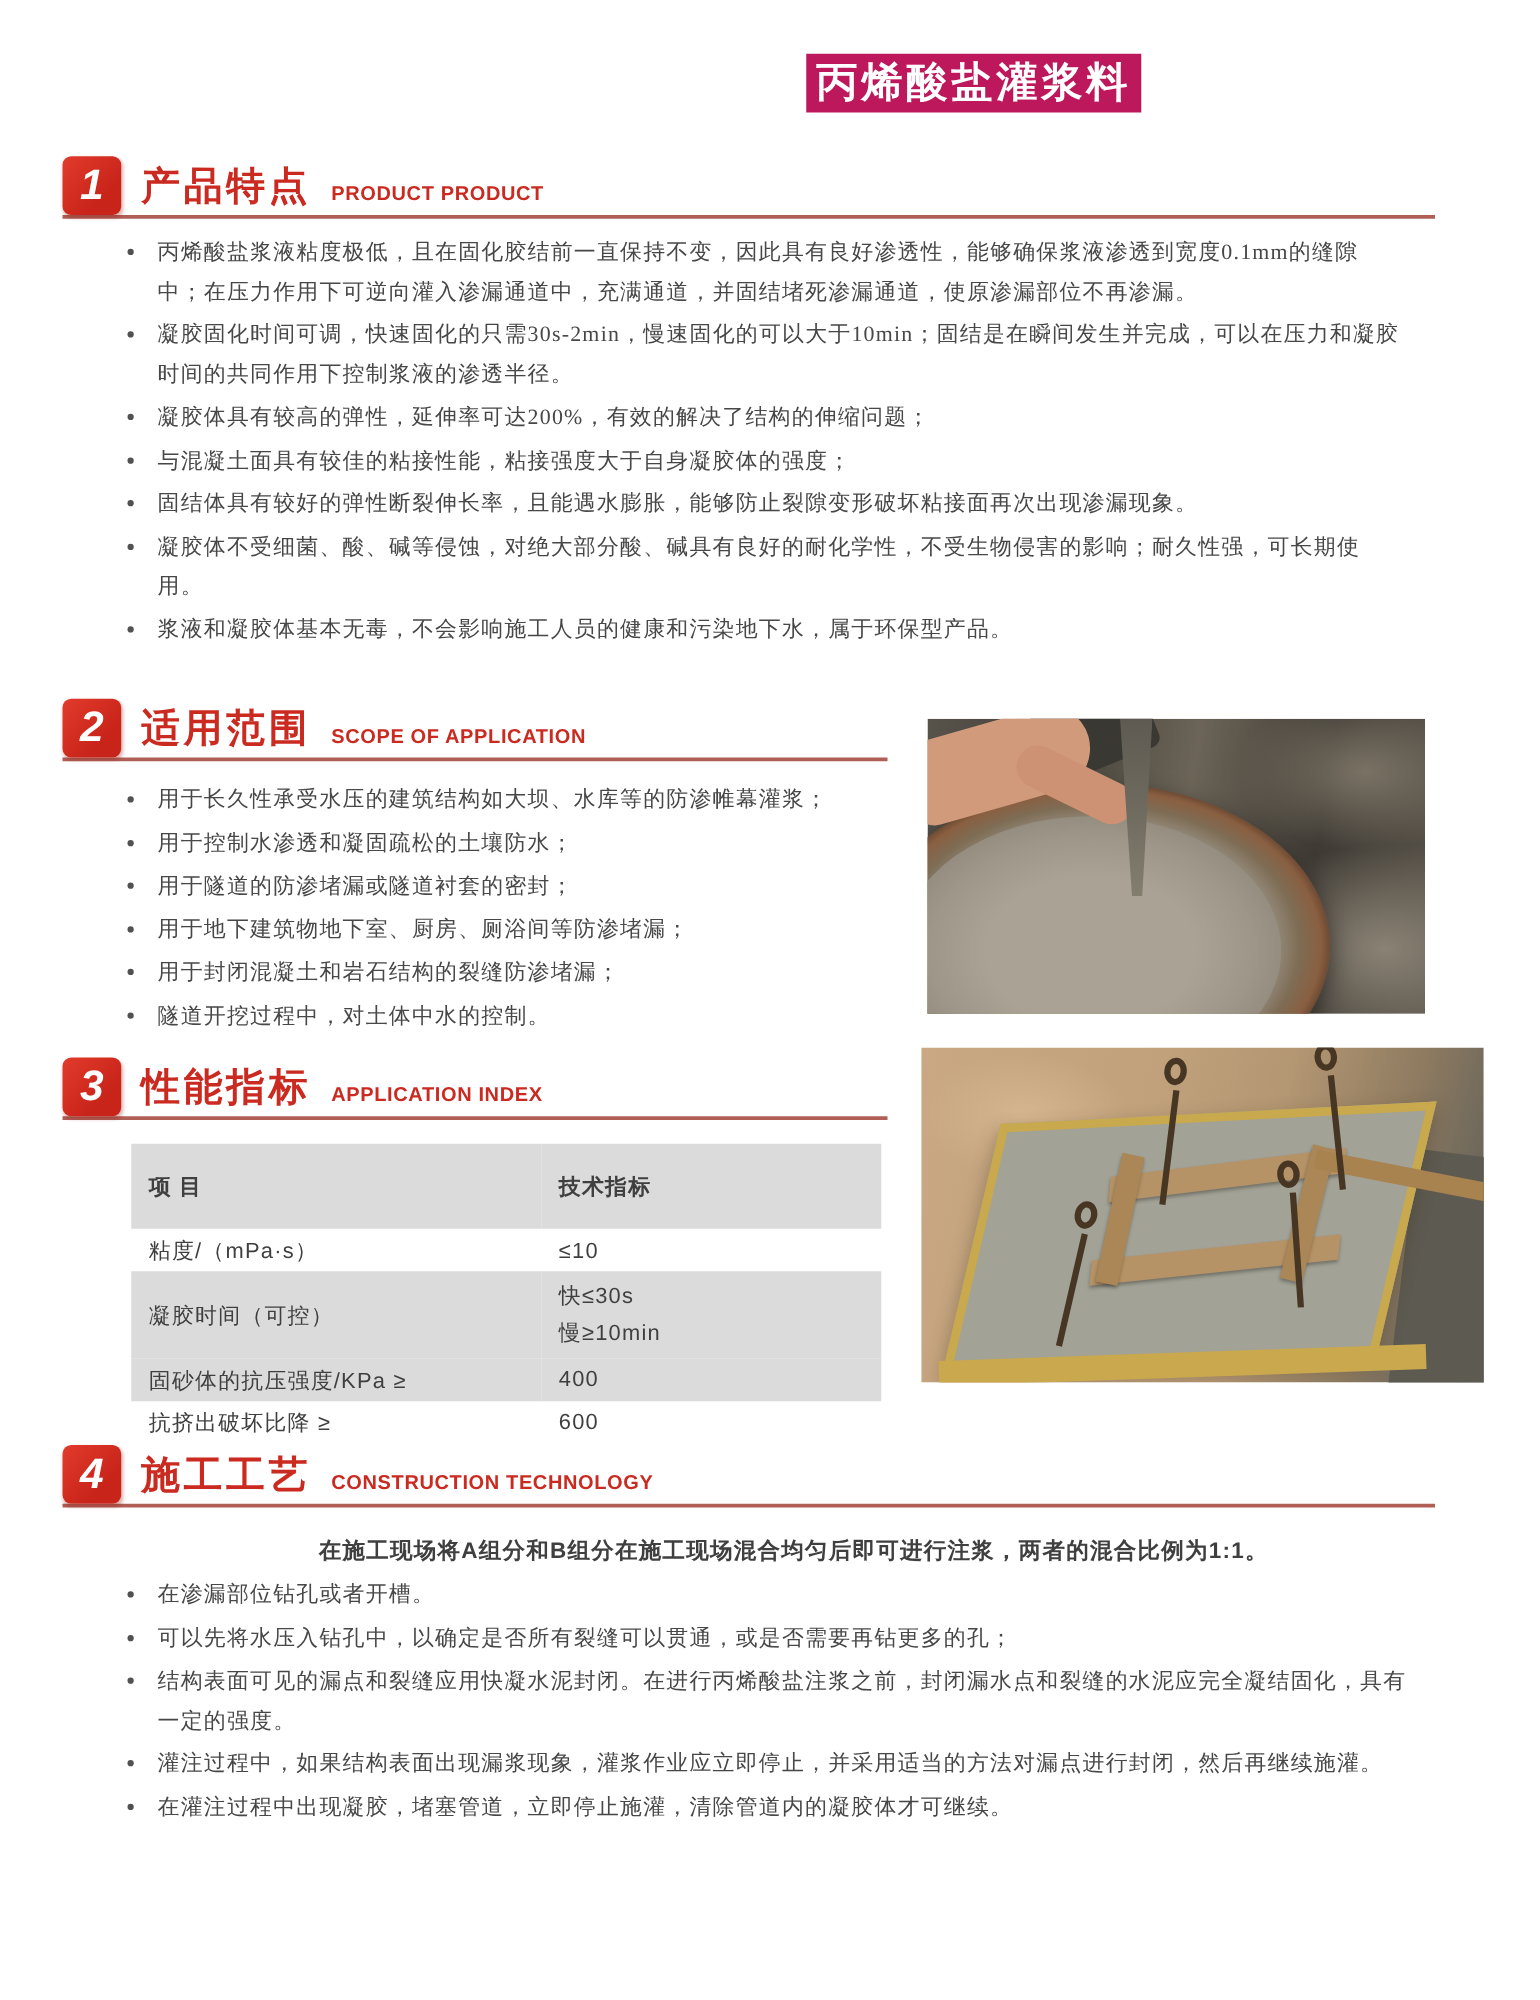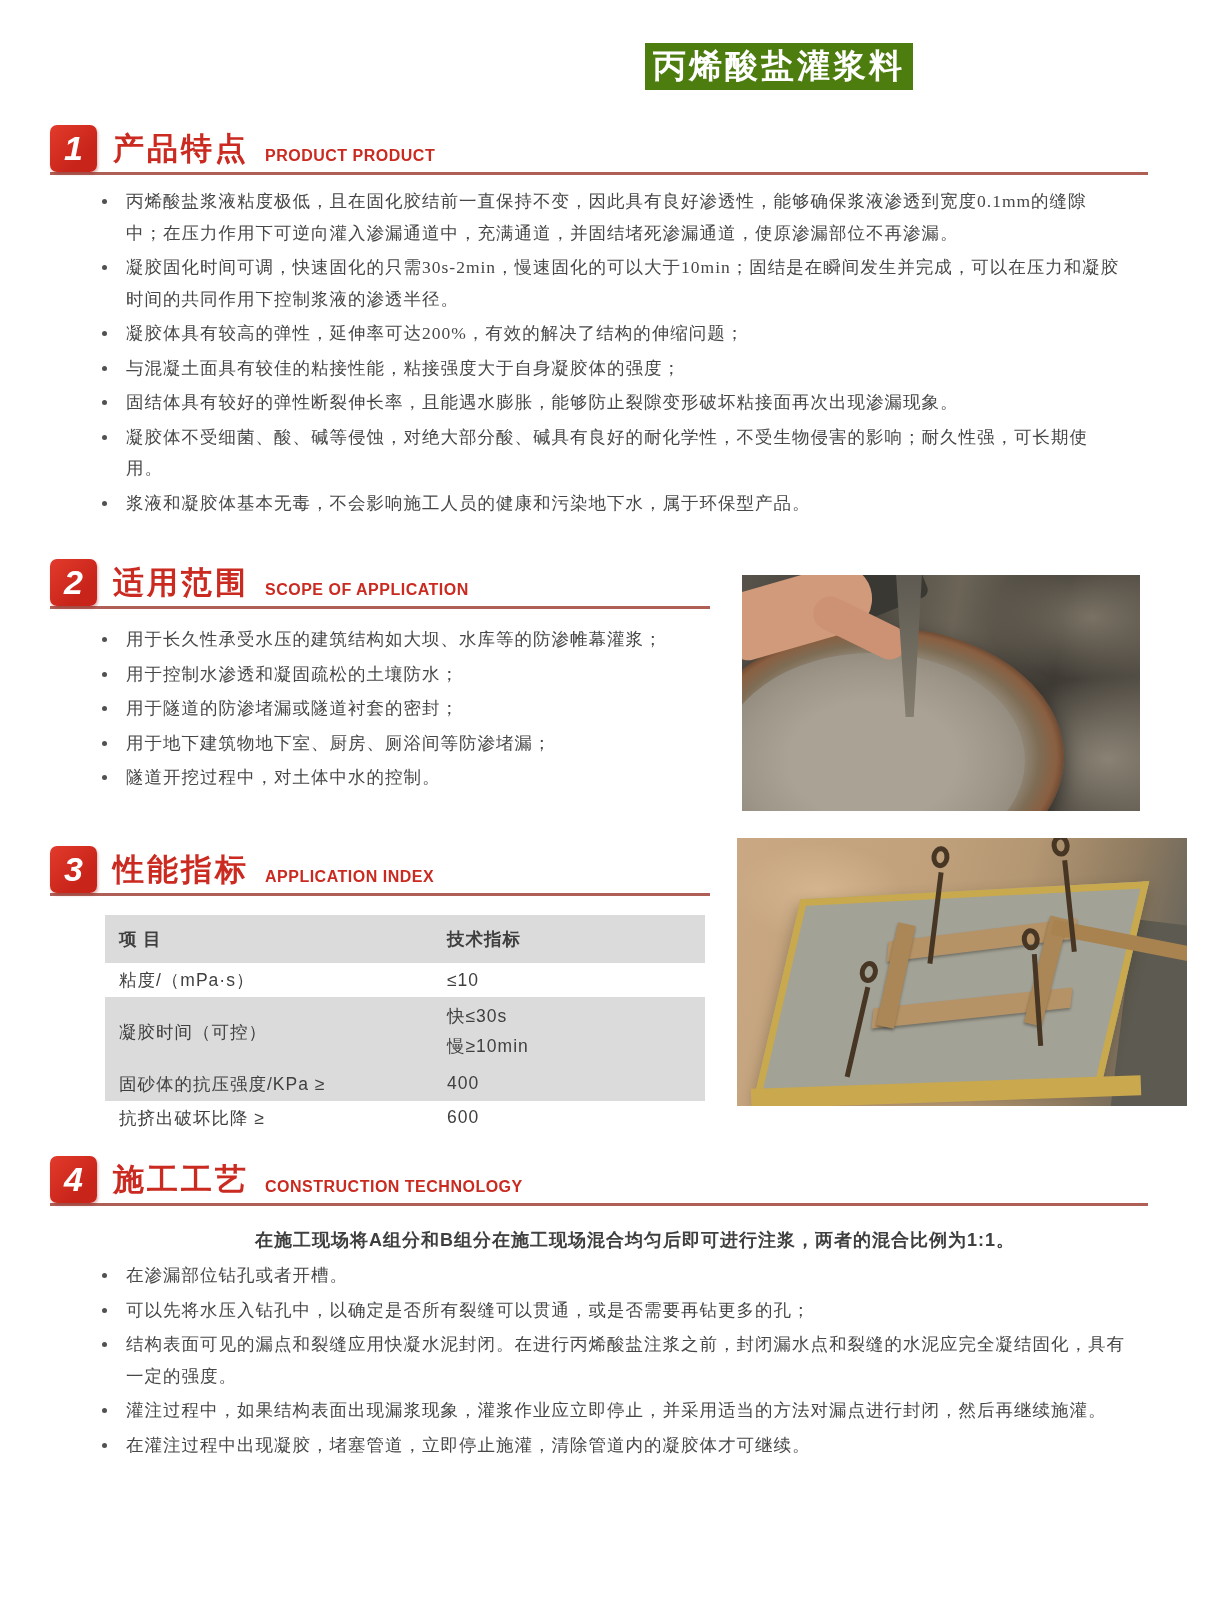--- a/index.html
+++ b/index.html
@@ -4,21 +4,21 @@
 <style>
   html,body{margin:0;padding:0;background:#ffffff;}
   .page{
     position:relative;width:1232px;height:1600px;background:#ffffff;overflow:hidden;
     font-family:"Liberation Sans","DejaVu Sans",sans-serif;color:#474747;
   }
 
   
   .title-box{
     position:absolute;left:645px;top:43px;width:268px;height:47px;
-    background:#4d7c0f;color:#ffffff;font-size:33px;font-weight:bold;letter-spacing:3px;
+    background:#be185d;color:#ffffff;font-size:33px;font-weight:bold;letter-spacing:3px;
     display:flex;align-items:center;justify-content:center;
   }
 
   
   .sec-head{
     position:absolute;left:50px;display:flex;align-items:flex-end;gap:16px;
     border-bottom:3px solid #b05f57;height:50px;
   }
   .num-box{
     width:47px;height:47px;border-radius:7px;flex:0 0 auto;
@@ -107,21 +107,21 @@
   .rod3{left:118px;top:148px;transform:rotate(13deg);}
   .rod4{left:298px;top:116px;transform:rotate(-4deg);}
 
   
   .spec-table{
     position:absolute;left:105px;top:915px;width:600px;border-collapse:collapse;
     font-size:17.5px;color:#3f3f3f;letter-spacing:1px;
   }
   .spec-table td{padding:5px 14px;vertical-align:middle;}
   .spec-table .c1{width:300px;}
-  .spec-table .head td{font-weight:bold;padding:12px 14px;}
+  .spec-table .head td{font-weight:bold;padding:22px 14px;}
   .spec-table .stripe{background:#dbdbdb;}
   .val-line{line-height:1.7;}
 
   
   .s4-intro{
     position:absolute;left:130px;top:1228px;width:1010px;
     font-size:18px;font-weight:bold;letter-spacing:1px;color:#3f3f3f;text-align:center;
   }
 </style>
 </head>
@@ -185,20 +185,24 @@
         <span class="dot"></span>
         <span class="li-text">用于控制水渗透和凝固疏松的土壤防水；</span>
       </li>
     <li>
         <span class="dot"></span>
         <span class="li-text">用于隧道的防渗堵漏或隧道衬套的密封；</span>
       </li>
     <li>
         <span class="dot"></span>
         <span class="li-text">用于地下建筑物地下室、厨房、厕浴间等防渗堵漏；</span>
+      </li>
+    <li>
+        <span class="dot"></span>
+        <span class="li-text">用于封闭混凝土和岩石结构的裂缝防渗堵漏；</span>
       </li>
     <li>
         <span class="dot"></span>
         <span class="li-text">隧道开挖过程中，对土体中水的控制。</span>
       </li>
   </ul>
 
   <div class="photo" id="photo1">
     <div class="fill p1-bg"></div>
     <div class="p1-pan"></div>

